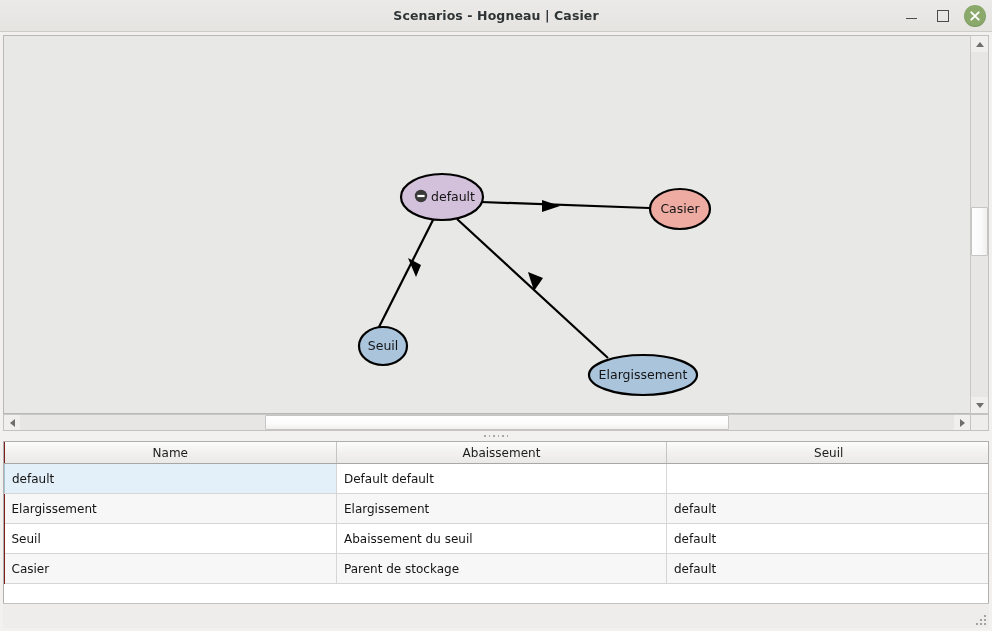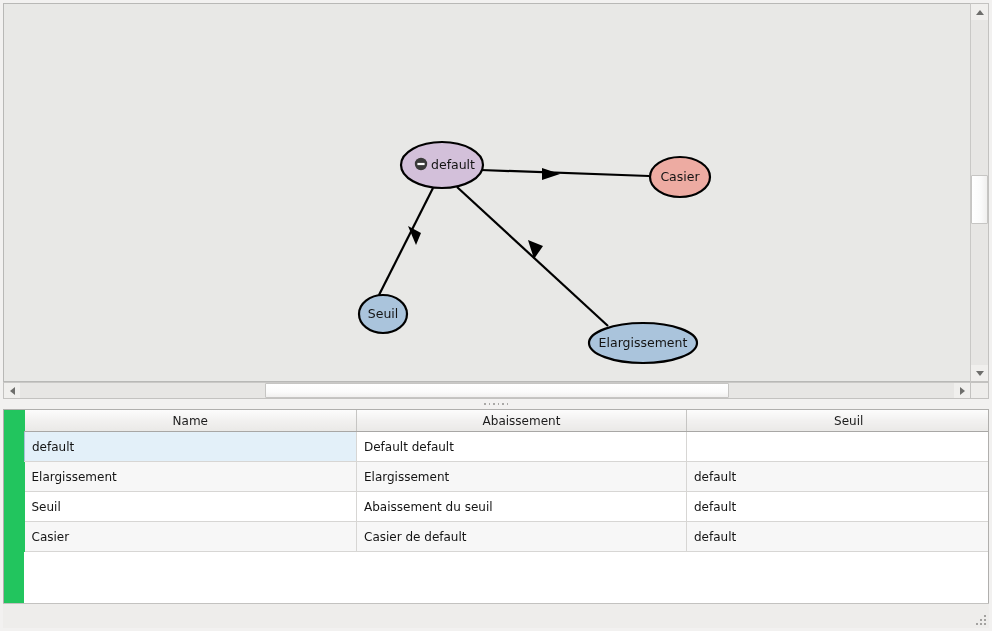--- a/index.html
+++ b/index.html
@@ -230,27 +230,26 @@
     display: block;
     width: 1.5px;
     height: 1.5px;
     background: #a9a8a6;
   }
 
   
   .table-wrap {
     flex: 1;
     margin: 0 3px 0 3px;
-    background: #22c55e;
+    background: #7f1d1d;
     border: 1px solid #b0afad;
     border-bottom: none;
     display: flex;
     flex-direction: column;
     overflow: hidden;
-    padding-left: 20px;
   }
   table.grid {
     border-collapse: collapse;
     width: 100%;
     table-layout: fixed;
   }
   table.grid th {
     height: 21px;
     background: linear-gradient(to bottom, #fcfcfc 0%, #f2f1f0 50%, #eae9e7 100%);
     border-right: 1px solid #c6c5c3;
@@ -312,20 +311,36 @@
     font-family: "DejaVu Sans", "Liberation Sans", sans-serif;
     font-size: 12.5px;
     fill: #141414;
   }
 </style>
 </head>
 <body>
 
 <div class="window">
 
+  <div class="titlebar">
+    <div class="title-text">Scenarios - Hogneau | Casier</div>
+    <div class="win-buttons">
+      <div class="win-btn">
+        <span class="min-glyph"></span>
+      </div>
+      <div class="win-btn">
+        <span class="max-glyph"></span>
+      </div>
+      <div class="close-btn">
+        <svg width="22" height="22" viewBox="0 0 22 22">
+          <path d="M7.3 7.3 L14.7 14.7 M14.7 7.3 L7.3 14.7" stroke="#ffffff" stroke-width="1.9" stroke-linecap="round" fill="none"></path>
+        </svg>
+      </div>
+    </div>
+  </div>
 
   <div class="graph-wrap">
     <div class="graph-row">
       <div class="canvas">
         <svg width="974" height="380" viewBox="0 0 974 380">
           <defs>
             <marker id="arrowhead" markerWidth="9" markerHeight="9" refX="1" refY="3.2" orient="auto" markerUnits="strokeWidth">
               <path d="M0,0 L0,6.4 L7.2,3.2 z" fill="#000000"></path>
             </marker>
           </defs>
@@ -436,21 +451,21 @@
           <td>Elargissement</td>
           <td>default</td>
         </tr>
         <tr class="plain">
           <td>Seuil</td>
           <td>Abaissement du seuil</td>
           <td>default</td>
         </tr>
         <tr class="alt">
           <td>Casier</td>
-          <td>Casier de default</td>
+          <td>Parent de stockage</td>
           <td>default</td>
         </tr>
       </tbody>
     </table>
     <div class="filler"></div>
   </div>
 
   <div class="statusbar">
     <span></span>
     <div class="grip">

